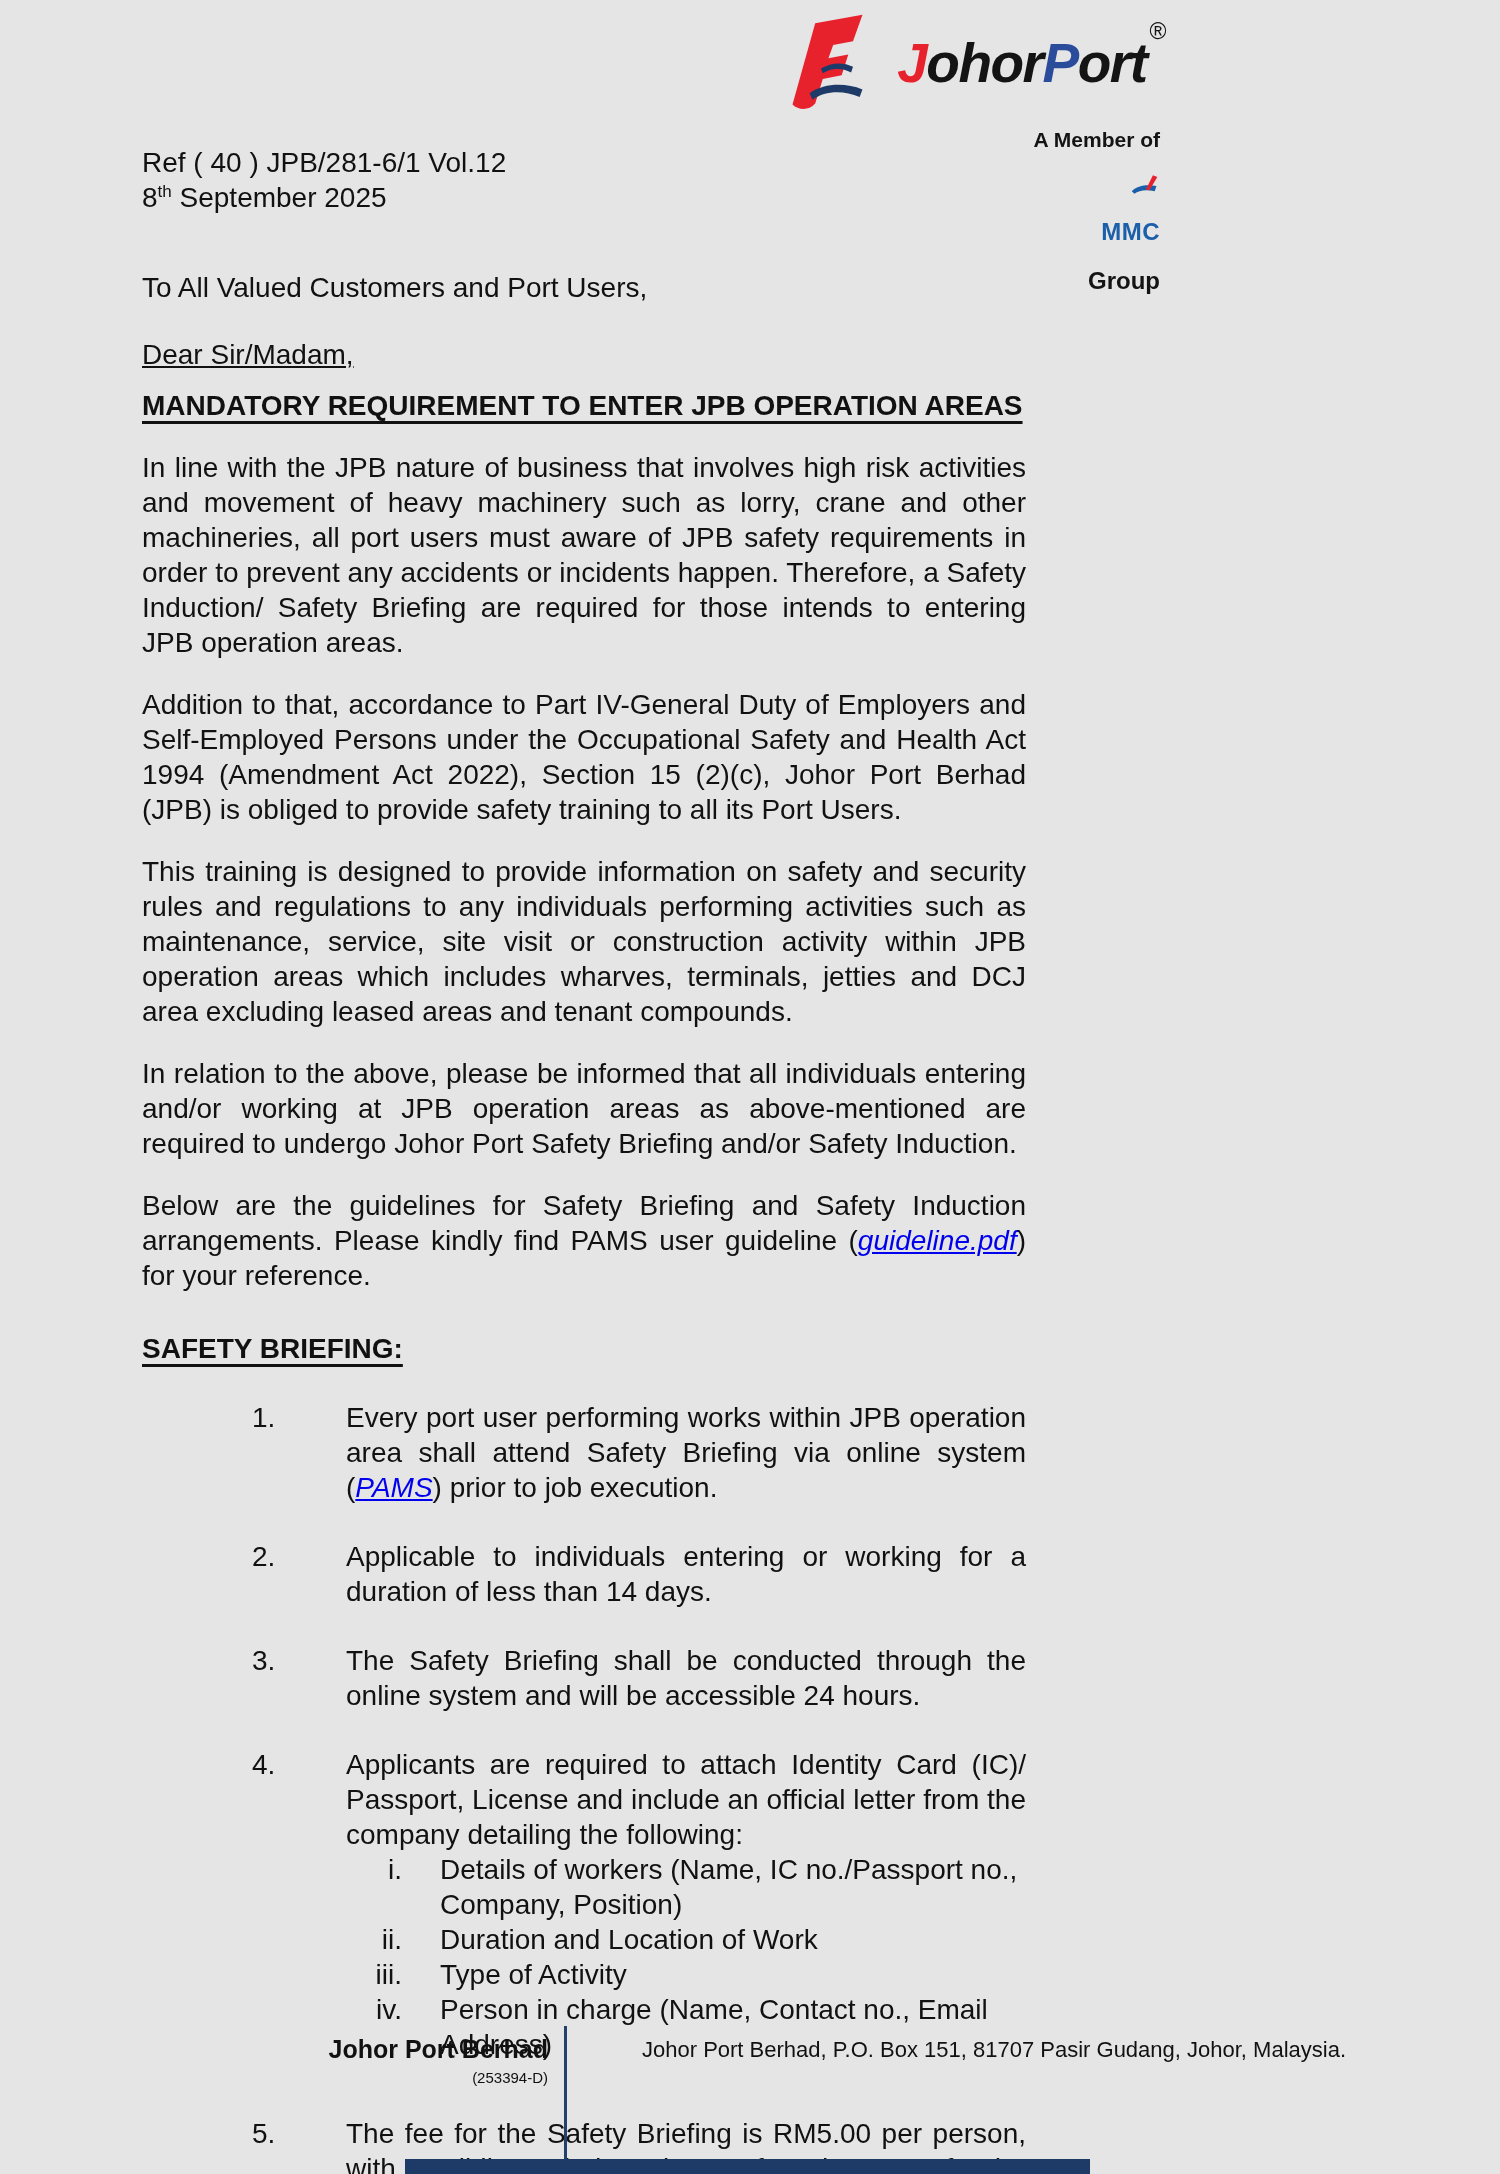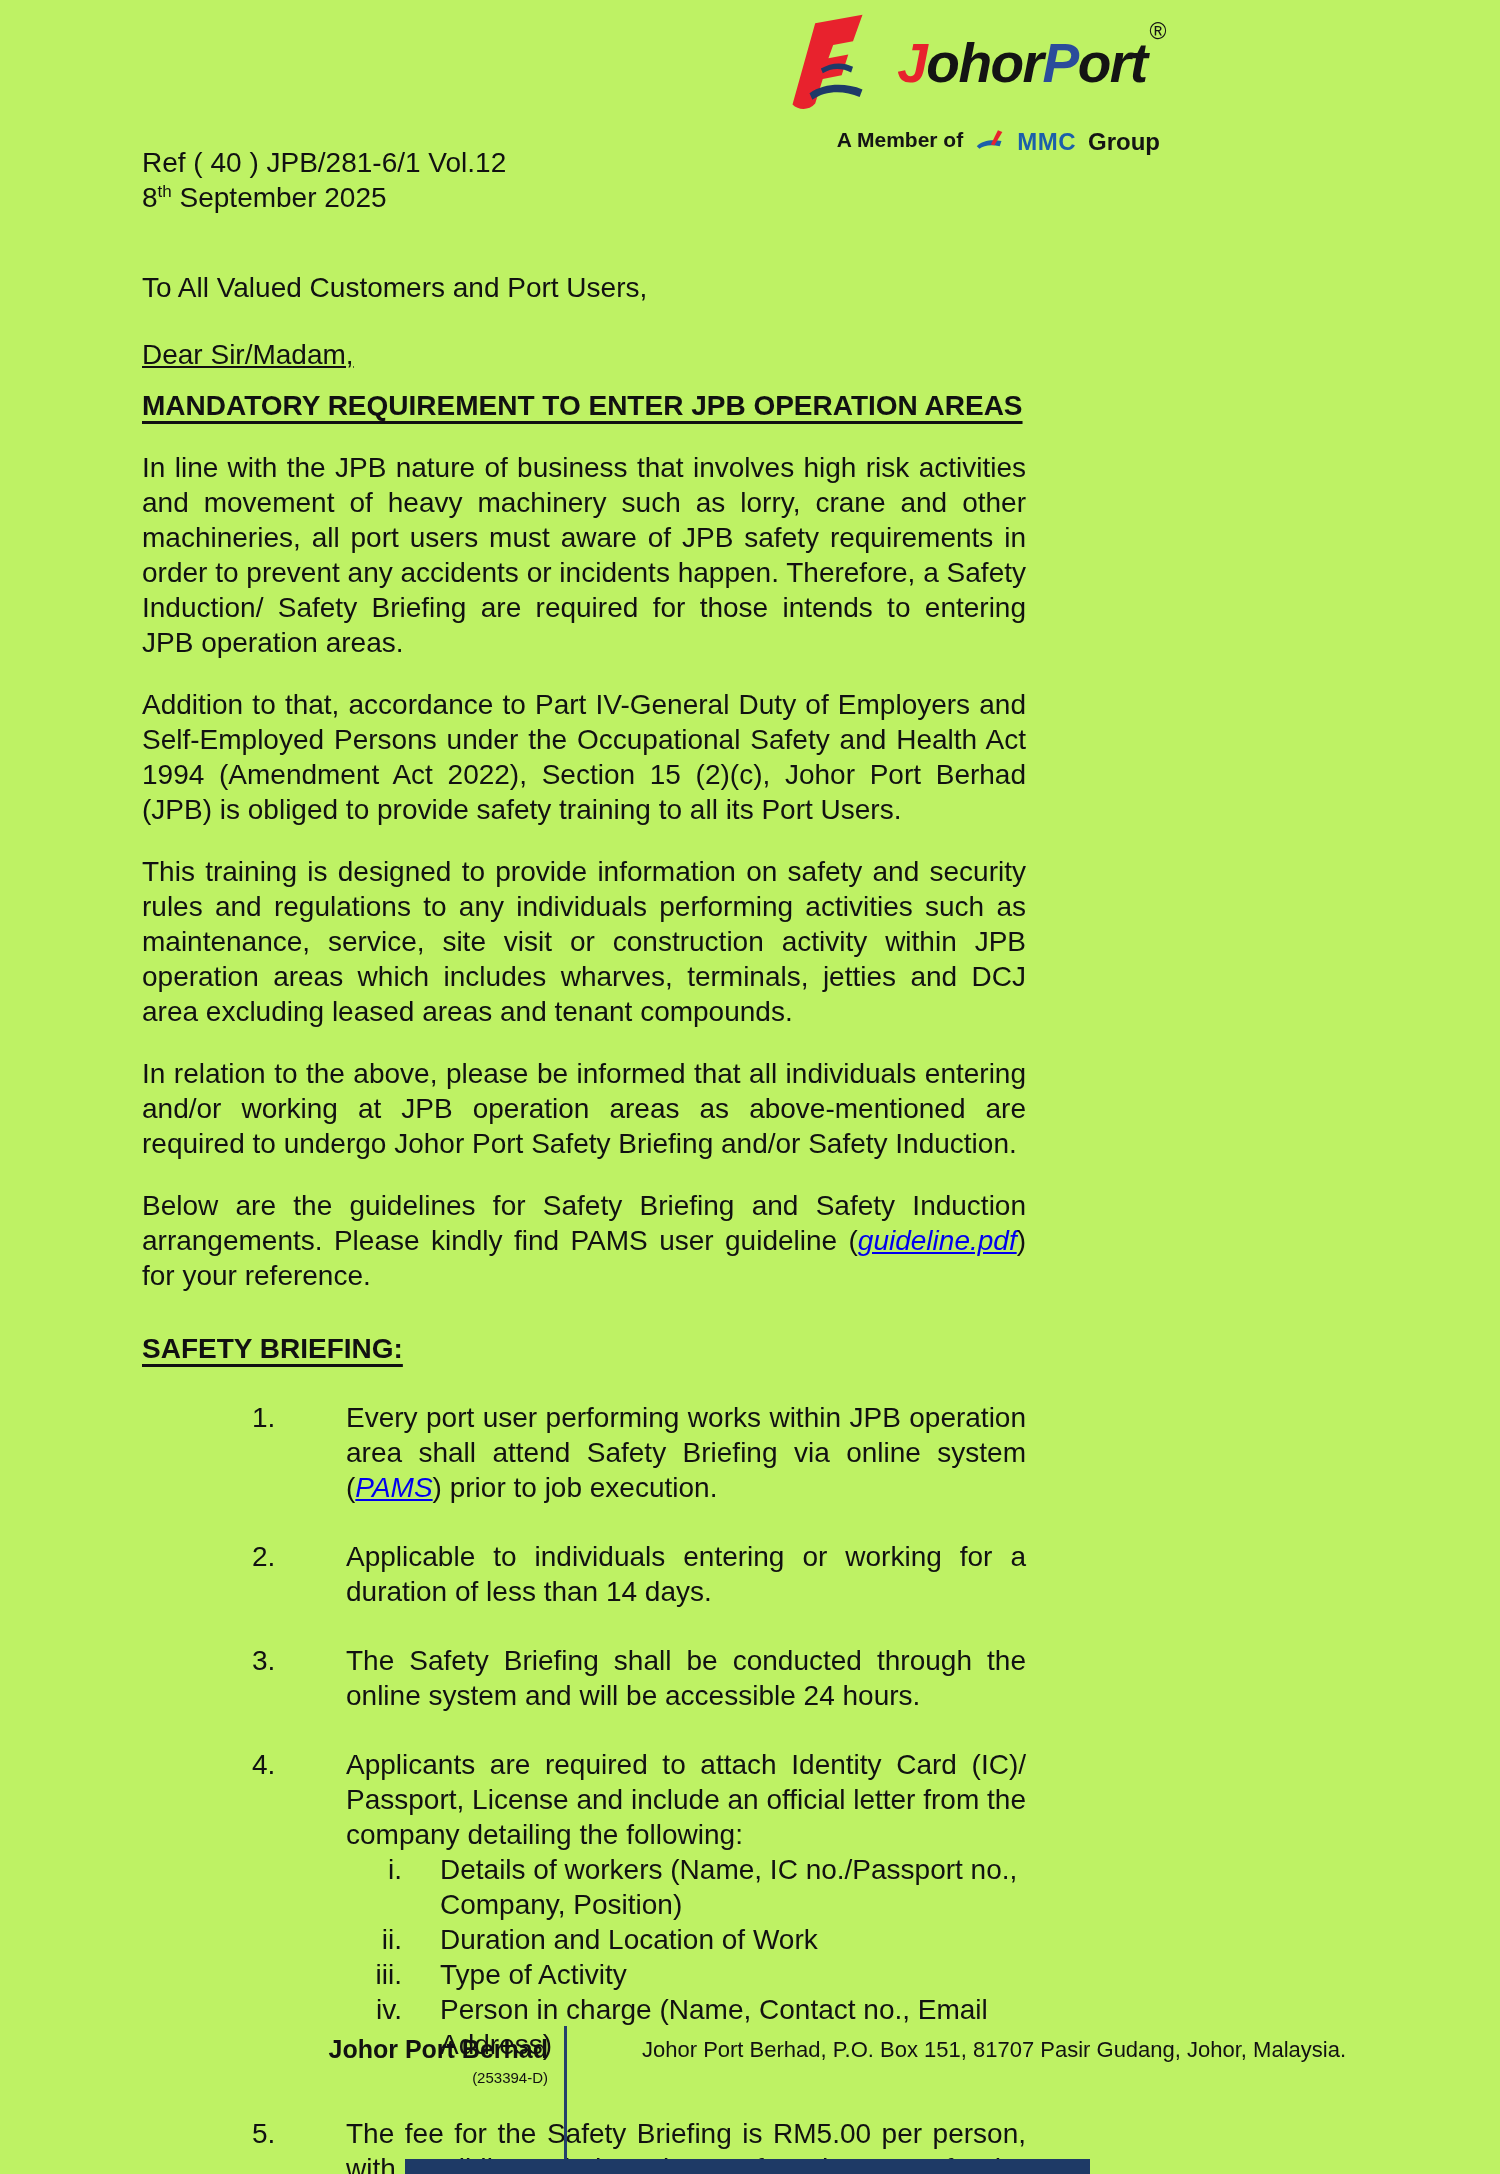--- a/index.html
+++ b/index.html
@@ -1,29 +1,29 @@
 <!DOCTYPE html>
 <html><head>
 <meta charset="utf-8">
 <style>
   * { margin:0; padding:0; box-sizing:border-box; }
   html,body { background:#ffffff; }
   body { font-family:"Liberation Sans", sans-serif; color:#111111; }
-  .page { position:relative; width:1500px; height:2174px; background:#bef264; overflow:hidden; margin:0 auto; }
+  .page { position:relative; width:1500px; height:2174px; background:#e5e5e5; overflow:hidden; margin:0 auto; }
 
   
   .logo-block { position:absolute; top:10px; right:338px; text-align:right; }
   .logo-row { display:flex; align-items:flex-start; justify-content:flex-end; }
   .logo-mark { width:118px; height:104px; margin-right:2px; }
   .brand-text { font-size:55px; font-weight:700; font-style:italic; letter-spacing:-1.5px; line-height:1; margin-top:26px; white-space:nowrap; }
   .brand-j  { color:#E8222D; }
   .brand-p  { color:#2B4C9B; }
   .brand-dark { color:#141414; }
   .reg-mark { font-size:23px; font-weight:400; font-style:normal; color:#141414; vertical-align:top; position:relative; top:-16px; left:3px; }
-  .member-row { display:flex; justify-content:flex-end; align-items:flex-start; gap:12px; margin-top:14px; margin-right:2px; }
+  .member-row { display:flex; justify-content:flex-end; align-items:flex-end; gap:21px; margin-top:14px; margin-right:2px;flex-direction:column; }
   .member-prefix { font-size:21px; font-weight:700; color:#141414; }
   .mmc-mark { width:30px; height:24px; }
   .member-mmc { font-size:24px; font-weight:700; color:#1B5FAA; letter-spacing:0.5px; }
   .member-group { font-size:24px; font-weight:700; color:#141414; }
 
   
   .content { position:absolute; top:145px; left:142px; width:884px; font-size:28px; line-height:35px; color:#111111; }
   .ref-line, .date-line { line-height:35px; }
   .date-line sup { font-size:17px; vertical-align:super; line-height:0; }
   .recipient { margin-top:55px; }

